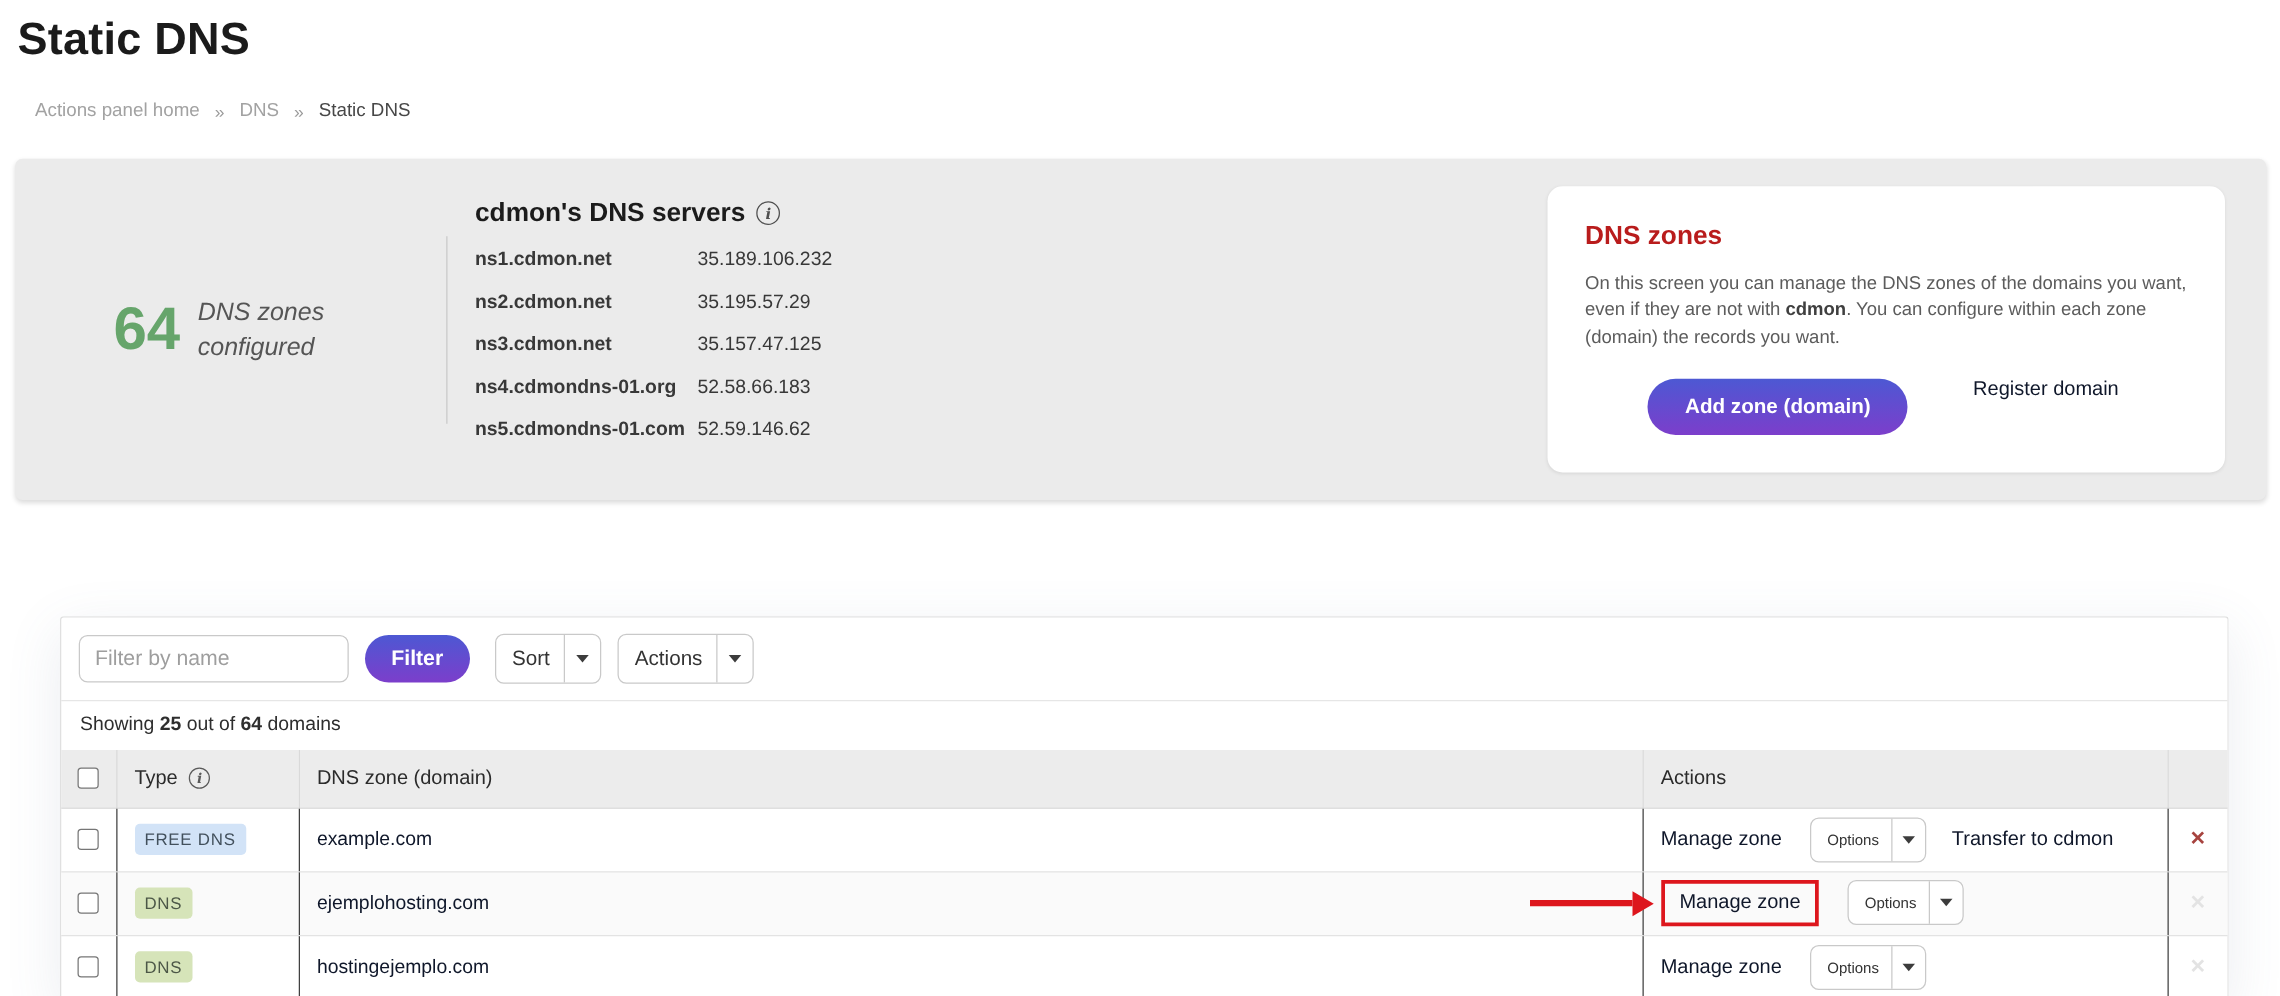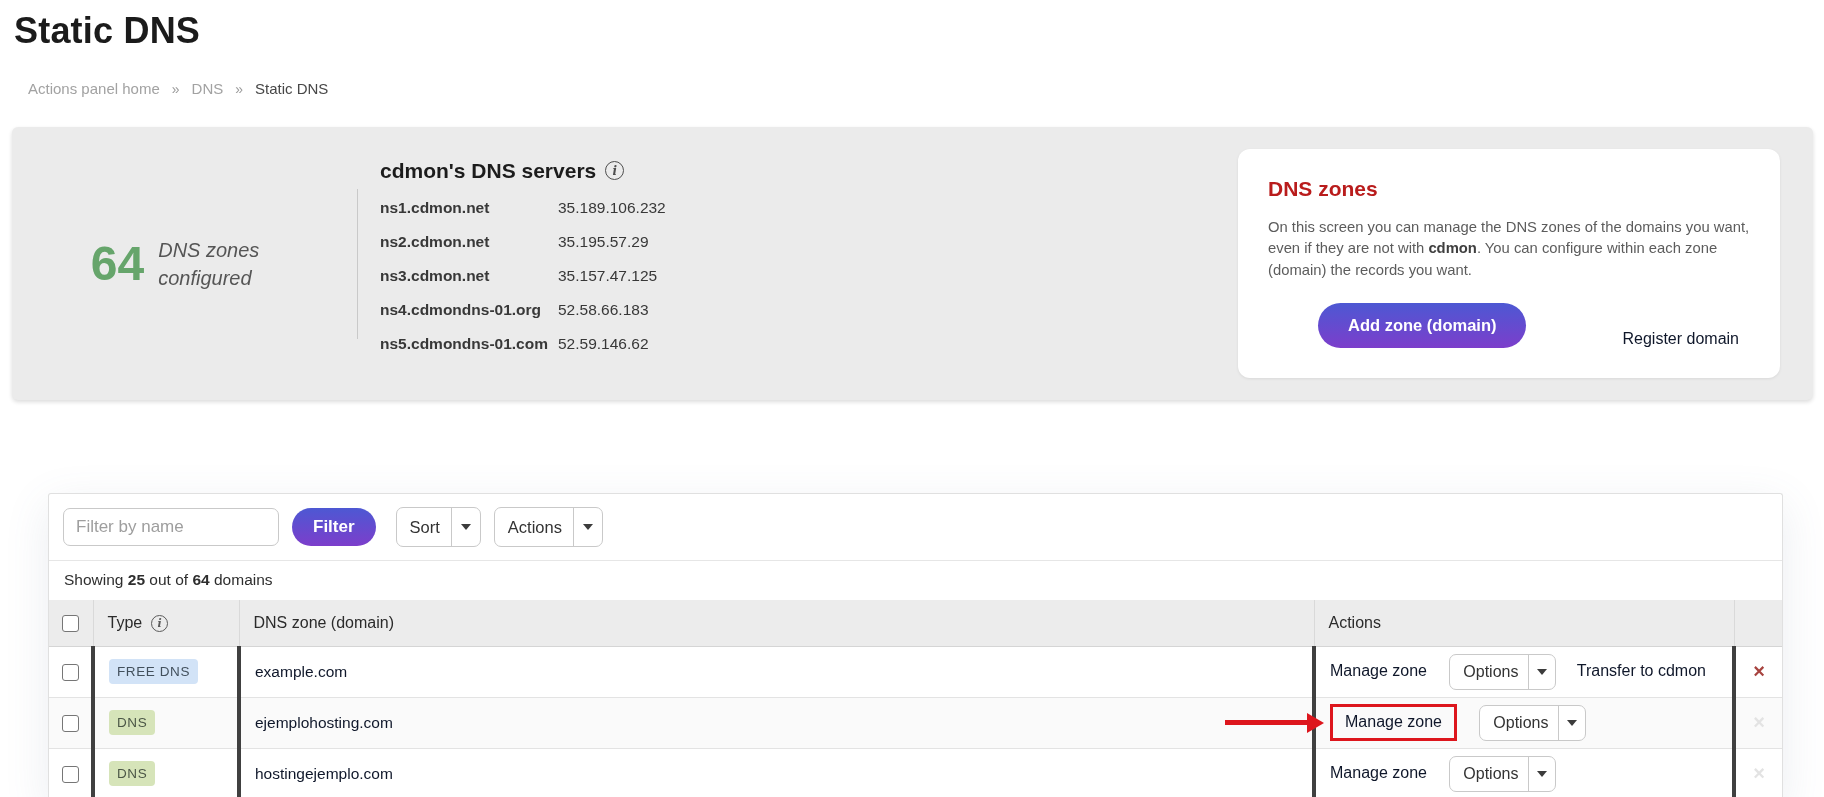--- a/index.html
+++ b/index.html
@@ -30,21 +30,21 @@
   .ns-row { display:flex; font-size:15.5px; color:#383838; margin:16px 0; }
   .ns-host { width:178px; font-weight:700; }
   .ns-ip { font-weight:400; }
 
   
   .zones-card { margin-left:auto; margin-right:33px; width:542px; background:#fff;
     border-radius:12px; padding:28px 30px 30px 30px; box-shadow:0 1px 3px rgba(0,0,0,0.08); }
   .zones-title { font-size:21px; font-weight:700; color:#b91c1c; margin-bottom:16px; }
   .zones-desc { font-size:14.8px; color:#5c5c5c; line-height:1.45; }
   .zones-desc b { color:#3f3f3f; }
-  .zones-actions { display:flex; align-items:flex-end; margin-top:22px; margin-left:50px; gap:96px; }
+  .zones-actions { display:flex; align-items:flex-start; margin-top:22px; margin-left:50px; gap:52px; }
   .btn-primary { border:none; cursor:pointer; color:#fff; font-family:inherit;
     font-size:16.5px; font-weight:700; padding:13px 30px; border-radius:26px;
     background:linear-gradient(180deg,#4d58d3 0%,#7c3ecb 100%); }
   .link { color:#0f172a; text-decoration:none; cursor:pointer; }
   .register-link { font-size:16px; }
 
   
   .table-card { position:absolute; left:48px; top:493px; width:1735px; height:310px;
     background:#fff; border:1px solid #e0e0e0; border-bottom:none; border-radius:3px 3px 0 0;
     box-shadow:0 12px 45px rgba(90,110,140,0.12); }
@@ -65,41 +65,41 @@
   .summary-row { border-top:1px solid #e6e6e6; padding:10px 15px 11px; font-size:15.5px; color:#2e2e2e; }
   .summary-row b { font-weight:700; }
 
   table.dns-table { width:100%; border-collapse:collapse; table-layout:fixed; }
   .dns-table col.c-check { width:44px; } .dns-table col.c-type { width:146px; }
   .dns-table col.c-actions { width:420px; } .dns-table col.c-del { width:48px; }
   .dns-table th { background:#ececec; font-weight:400; text-align:left; font-size:16px; color:#2b2b2b;
     height:46px; padding:0 0 0 14px; border-bottom:1px solid #d5d5d5; border-right:1px solid #d9d9d9; }
   .dns-table th:first-child { padding-left:0; text-align:center; }
   .dns-table th:last-child { border-right:none; }
-  .dns-table td { height:51px; border-bottom:1px solid #e3e3e3; border-right:4px solid #404040;
+  .dns-table td { height:51px; border-bottom:1px solid #e3e3e3; border-right:1px solid #404040;
     padding:0 0 0 14px; font-size:15.5px; vertical-align:middle; }
   .dns-table td:first-child { padding-left:0; text-align:center; }
   .dns-table td:last-child { border-right:none; text-align:center; padding-left:0; }
   tr.striped td { background:#fafafa; }
-  .th-type { display:flex; align-items:flex-end; gap:9px; }
+  .th-type { display:flex; align-items:flex-start; gap:9px; }
   .th-type .info-icon { width:17px; height:17px; font-size:11px; border-color:#5a5a5a; color:#5a5a5a; }
 
   .checkbox { display:inline-block; width:17px; height:17px; border:1.5px solid #767676;
     border-radius:3px; background:#fff; cursor:pointer; vertical-align:middle; }
 
   .badge { display:inline-block; font-size:13.5px; letter-spacing:0.6px; padding:5px 8px;
     border-radius:4px; }
   .badge-blue { background:#d2e3f7; color:#42505c; }
   .badge-green { background:#d6e4b9; color:#4c5747; }
 
   .domain-link { font-size:15.5px; }
   .actions-cell { white-space:nowrap; }
   .actions-cell .link { font-size:16px; }
   .btn-options { display:inline-flex; align-items:center; height:36px; background:#fff;
-    border:1px solid #c9c9c9; border-radius:7px; cursor:pointer; font-size:16px; color:#333;
+    border:1px solid #c9c9c9; border-radius:7px; cursor:pointer; font-size:12px; color:#333;
     vertical-align:middle; margin:0 16px 0 18px; }
   .btn-options .dd-label { padding:0 10px 0 13px; }
   .btn-options .dd-caret-box { padding:0 8px; }
   .delete-x { font-size:20px; font-weight:700; cursor:pointer; }
   .delete-enabled { color:#a7433f; }
   .delete-disabled { color:#e3e3e3; cursor:default; }
 
   
   .highlight-box { position:relative; display:inline-block; border:3px solid #dd161d;
     padding:6px 12px 7px; }

